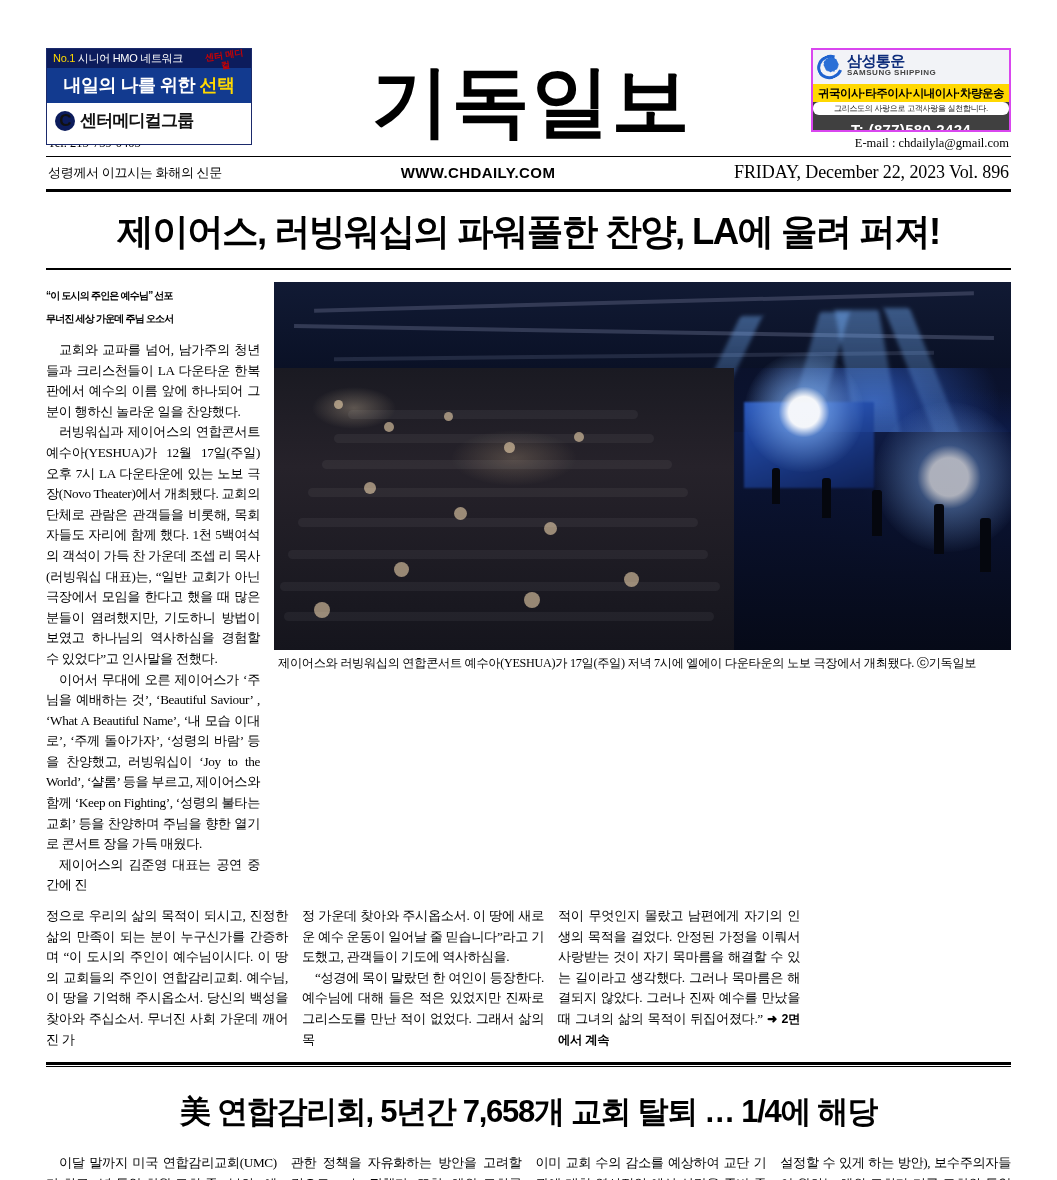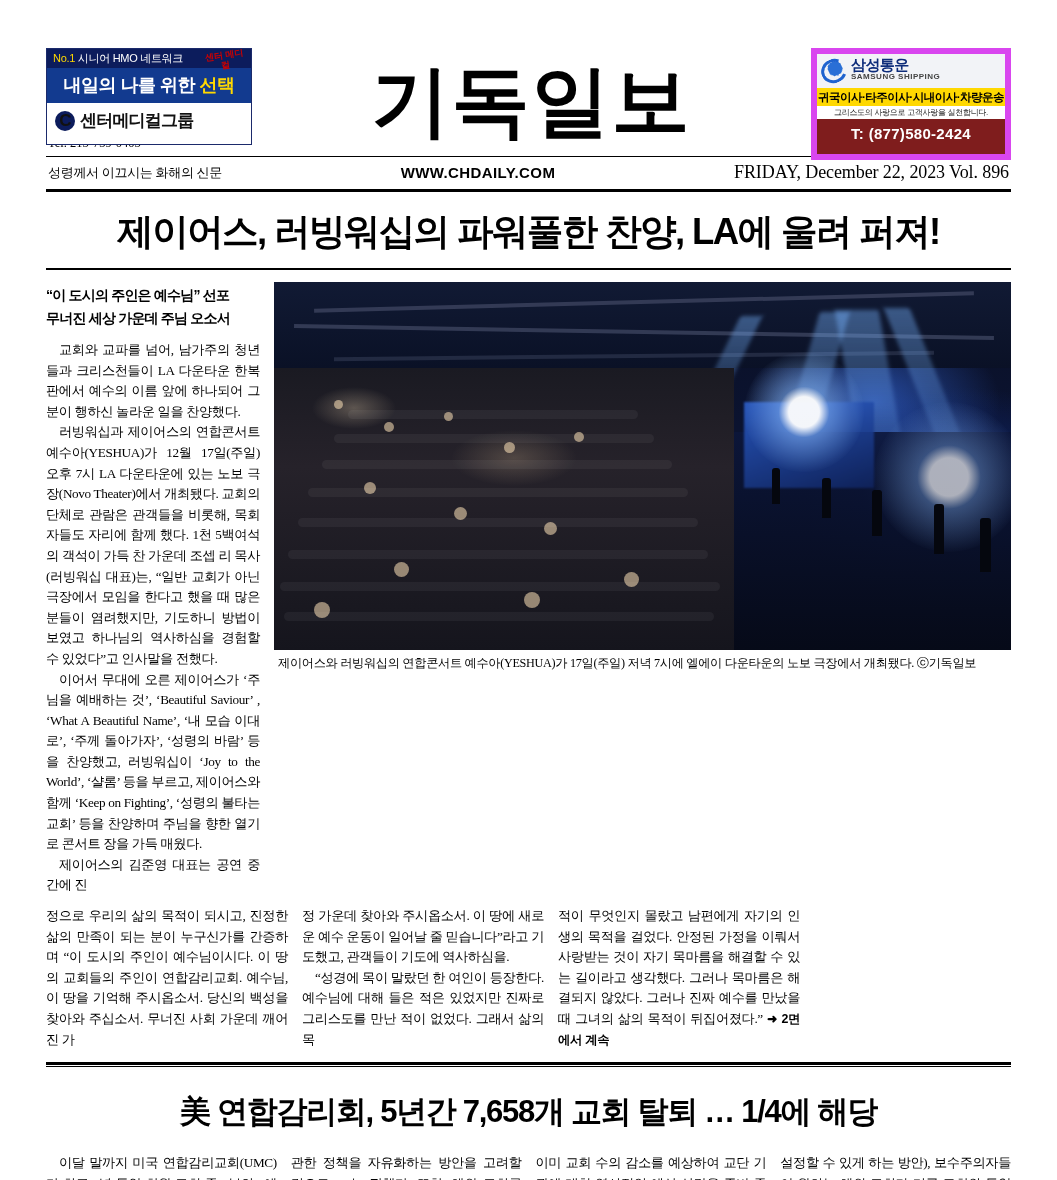--- a/index.html
+++ b/index.html
@@ -93,23 +93,23 @@
     font-size: 78px;
     font-weight: bold;
     letter-spacing: 2px;
     line-height: 86px;
     margin: 8px;
     color: #000;
   }
 
   .ad-right {
     width: 200px;
-    height: 112px;
-    border: 6px solid #d946ef;
-    background: #7f1d1d;
+    height: 84px;
+    border: 2px solid #d946ef;
+    background: #404040;
     overflow: hidden;
     position: relative;
   }
   .ad-right .r1 {
     background: #f2f3f7;
     display: flex; align-items: center; gap: 4px;
     padding: 3px 4px;
     height: 34px;
   }
   .ad-right .swoosh {
@@ -141,20 +141,21 @@
     letter-spacing: -0.5px;
   }
   .ad-right .r3 {
     background: #ffffff;
     color: #222;
     font-family: "Liberation Sans", sans-serif;
     font-size: 8px;
     text-align: center;
     padding: 1px 0;
     letter-spacing: -0.3px;
+    border-radius: 6px;
   }
   .ad-right .r4 {
     color: #ffffff;
     font-family: "Liberation Sans", sans-serif;
     font-size: 15px; font-weight: bold;
     text-align: center;
     padding: 6px 0 0;
     letter-spacing: 0.3px;
   }
 
@@ -199,21 +200,21 @@
   
   .lead {
     display: flex;
     gap: 14px;
     padding-top: 12px;
   }
   .lead-col1 { width: 242px; }
   .subhead {
     font-family: "Liberation Sans", sans-serif;
     font-weight: bold;
-    font-size: 14px;
+    font-size: 10px;
     line-height: 23px;
     letter-spacing: -0.8px;
     padding: 2px 0 10px;
   }
   .body-text {
     font-size: 13.2px;
     line-height: 20.6px;
     text-align: justify;
     letter-spacing: -0.35px;
     text-justify: inter-character;

